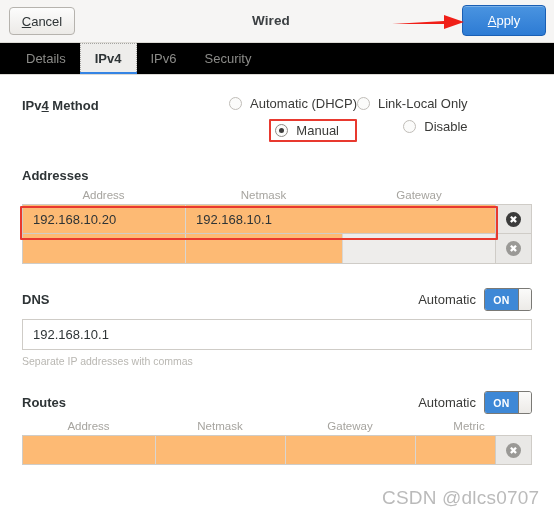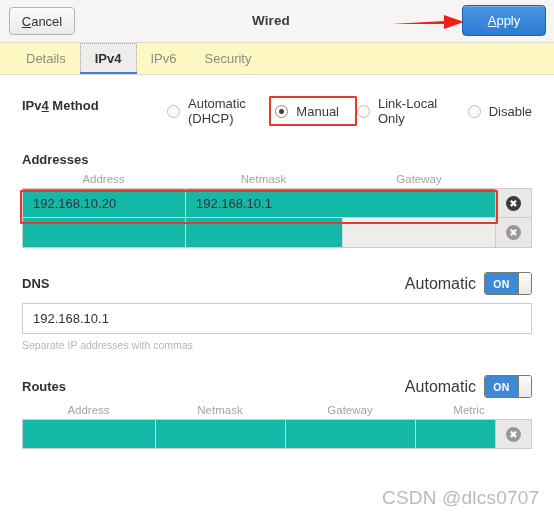--- a/index.html
+++ b/index.html
@@ -93,21 +93,21 @@
     left: 392px;
     top: 12px;
     width: 76px;
     height: 20px;
     pointer-events: none;
   }
 
   
   .tabbar {
     height: 32px;
-    background: #fef9c3;
+    background: #000000;
     border-bottom: 1px solid #dcdad5;
     display: flex;
     align-items: stretch;
     padding-left: 12px;
     box-sizing: border-box;
   }
   .tab {
     position: relative;
     padding: 0 14px;
     display: flex;
@@ -153,22 +153,23 @@
   .method-title {
     width: 145px;
     flex: 0 0 145px;
     font-weight: bold;
     font-size: 13px;
     padding-top: 2px;
   }
   .method-title .mnem { text-decoration: underline; }
   .method-col {
     display: flex;
-    flex-direction: row;
+    flex-direction: column;
     gap: 8px;
+    align-items: flex-end;
   }
   .method-col.col1 { width: 190px; flex: 0 0 190px; }
   .radio-item {
     display: flex;
     align-items: center;
     gap: 8px;
     cursor: pointer;
     position: relative;
     font-size: 13px;
     color: #3a3a38;
@@ -226,21 +227,21 @@
   }
   .tbl-row.first { border-top: 1px solid #cfccc7; }
   .cell {
     display: flex;
     align-items: center;
     padding-left: 10px;
     font-size: 13px;
     color: #2e3436;
     border-right: 1px solid #d9d6d1;
     box-sizing: border-box;
-    background: #14b8a6;
+    background: #fdba74;
     overflow: hidden;
     white-space: nowrap;
   }
   .cell.dim { background: #eeedeb; }
   .cell.last { border-right: none; }
   .del-cell {
     width: 36px;
     flex: 0 0 36px;
     display: flex;
     align-items: center;
@@ -276,21 +277,21 @@
     display: flex;
     align-items: center;
     justify-content: space-between;
     margin-top: 24px;
   }
   .auto-wrap {
     display: flex;
     align-items: center;
     gap: 8px;
   }
-  .auto-label { font-size: 16px; color: #3a3a38; }
+  .auto-label { font-size: 13px; color: #3a3a38; }
   .switch {
     width: 48px;
     height: 23px;
     border: 1px solid #7a7975;
     border-radius: 3px;
     display: flex;
     overflow: hidden;
     cursor: pointer;
     box-sizing: border-box;
     background: #f2f1f0;

